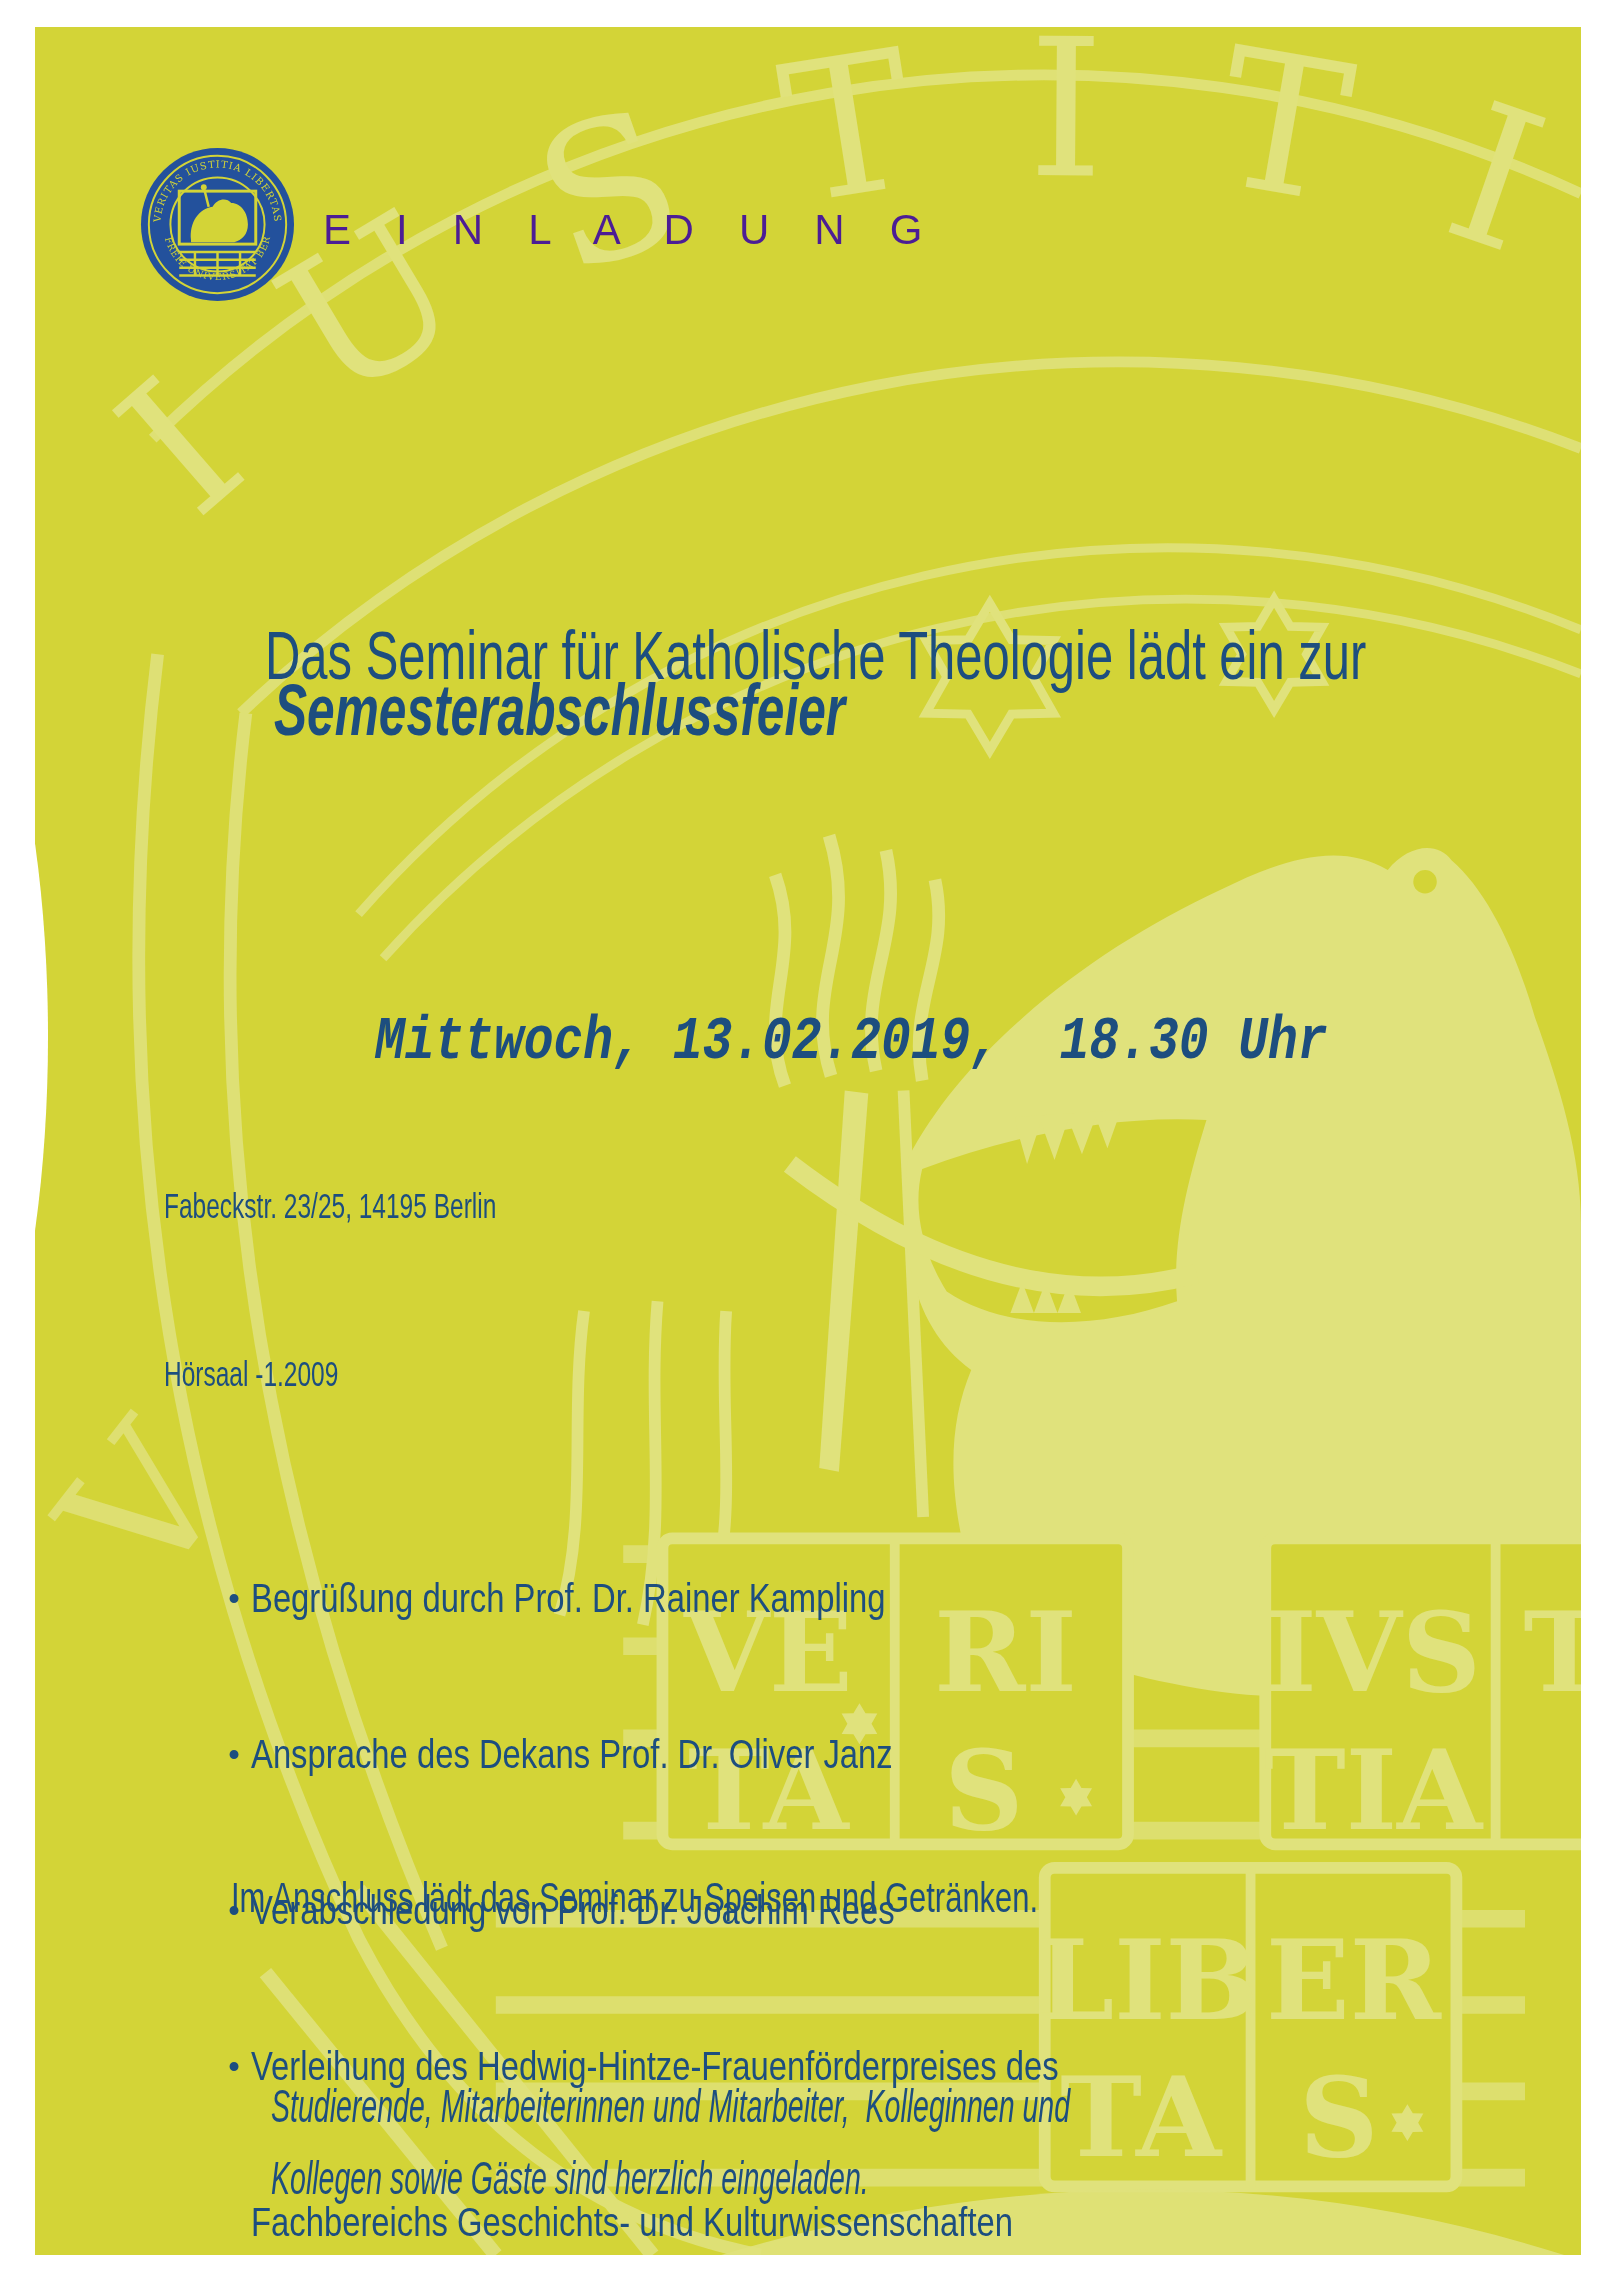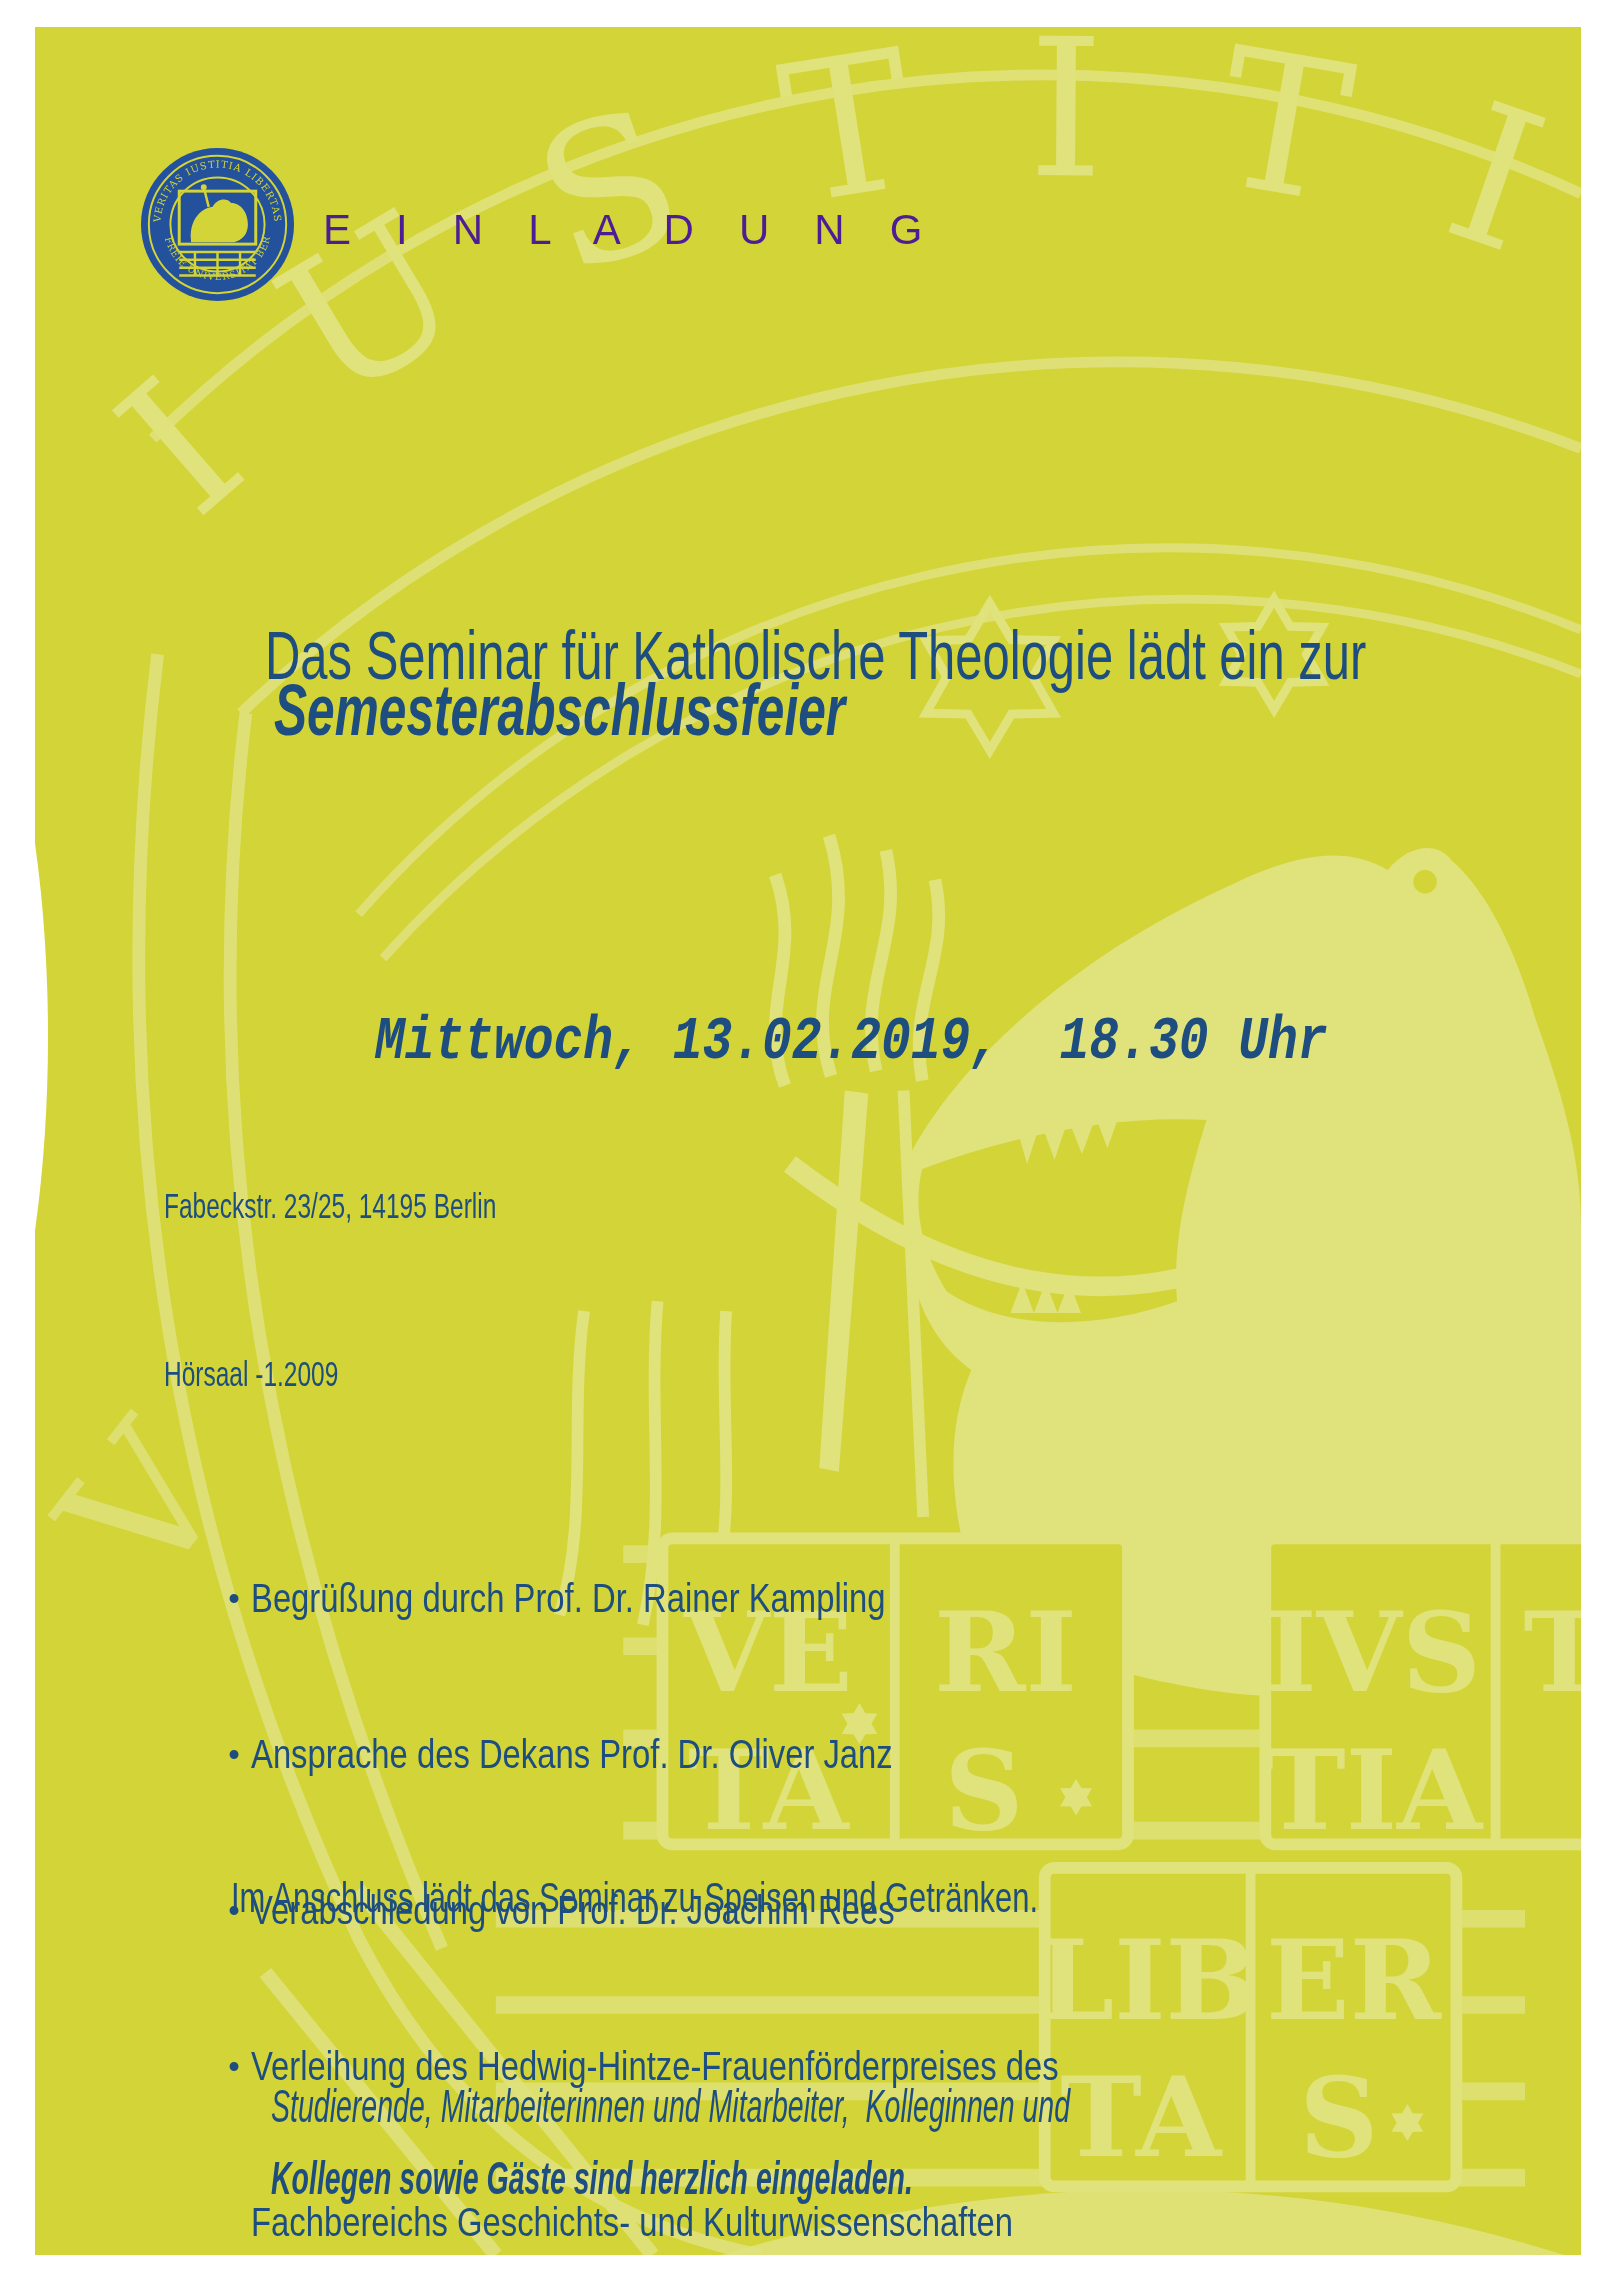--- a/index.html
+++ b/index.html
@@ -30,21 +30,21 @@
   .title{left:117px;top:558px;font-size:73px;font-weight:700;font-style:italic;}
   .intro2{left:117px;top:663px;font-size:51px;}
   .datetime{left:117px;top:908px;font-size:62px;font-weight:700;font-style:italic;font-family:Liberation Mono, monospace;}
   .address{left:117px;top:1039px;font-size:35px;line-height:56px;margin-left:12px;}
   .program-h{left:119px;top:1309px;font-size:58px;font-weight:700;font-style:italic;}
   .program-list{left:102px;top:1407px;font-size:41px;}
   .p-row{height:62px;}
   .p-bullet{display:inline-block;width:22.5px;font-size:33px;vertical-align:2px;}
   .closing{left:124px;top:1797px;font-size:43px;}
   .note1{left:159px;top:1998px;font-size:46px;font-style:italic;}
-  .note2{left:159px;top:2070px;font-size:46px;font-style:italic;font-weight:bold;}
+  .note2{left:159px;top:2070px;font-size:46px;font-style:italic;}
 </style>
 </head>
 <body>
 
 <div class="page">
   <div class="poster">
 
     <svg class="wm" viewBox="0 0 1577 2273" aria-hidden="true">
       <g fill="none" stroke="#e0e27c" opacity="0.9">
         <path d="M 120 420 A 1300 1300 0 0 1 1577 170" stroke-width="11"></path>

